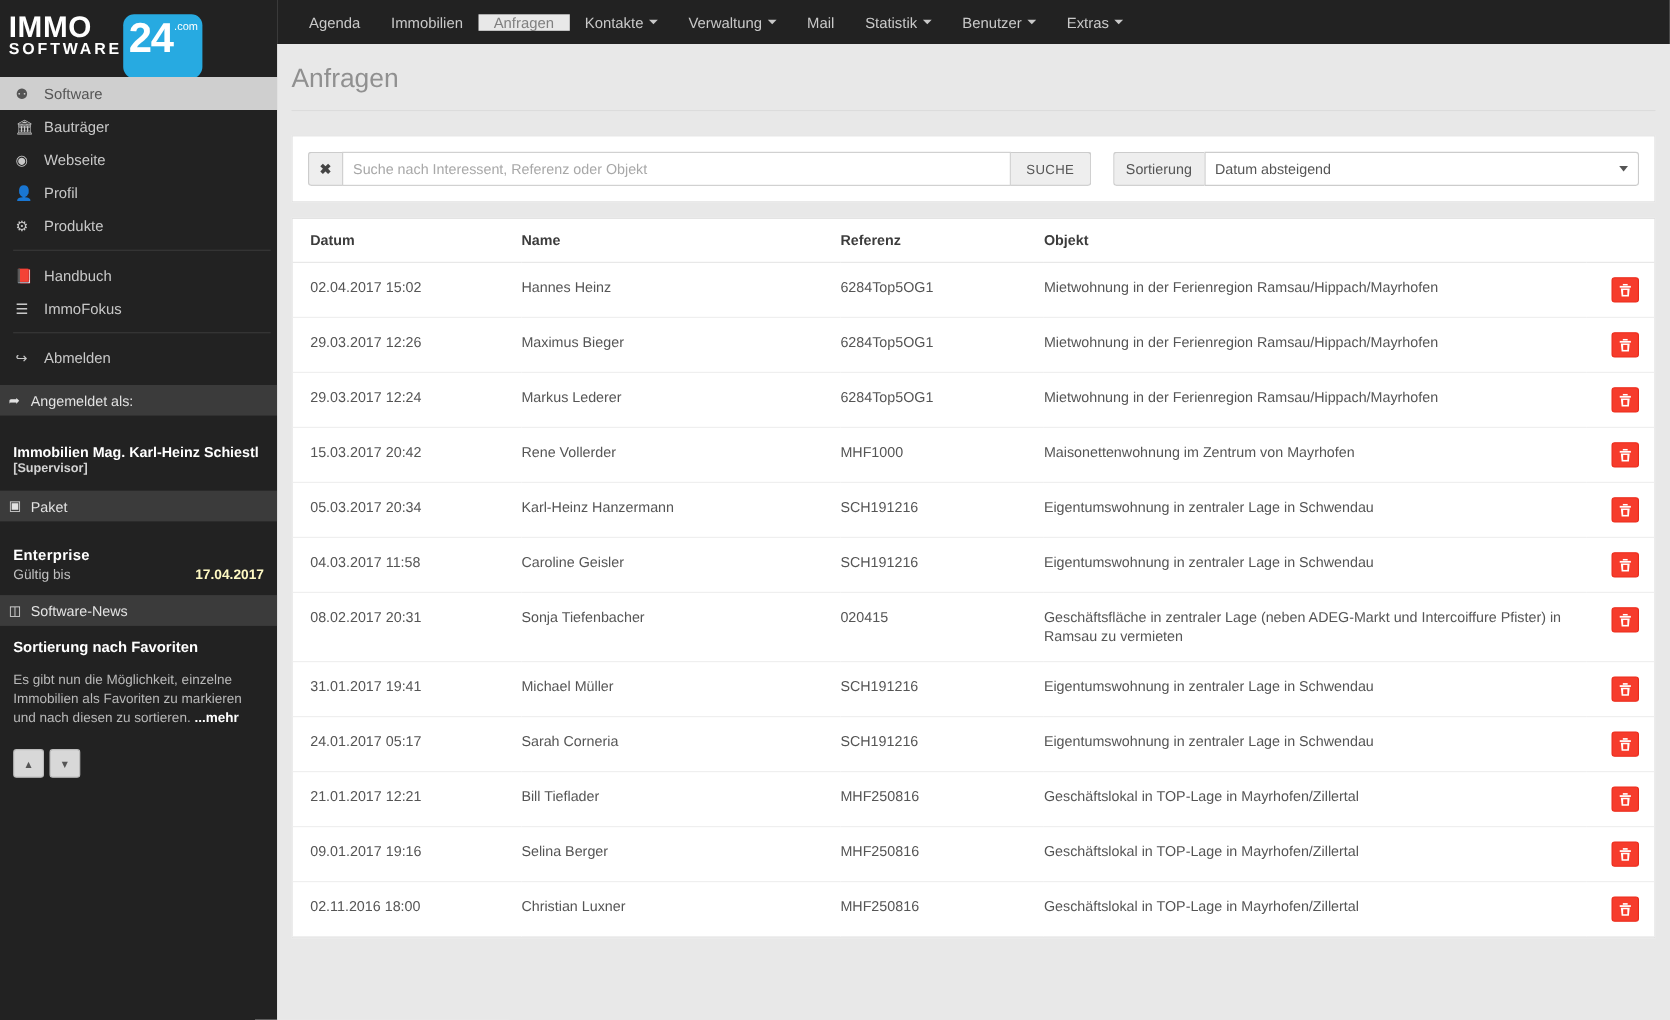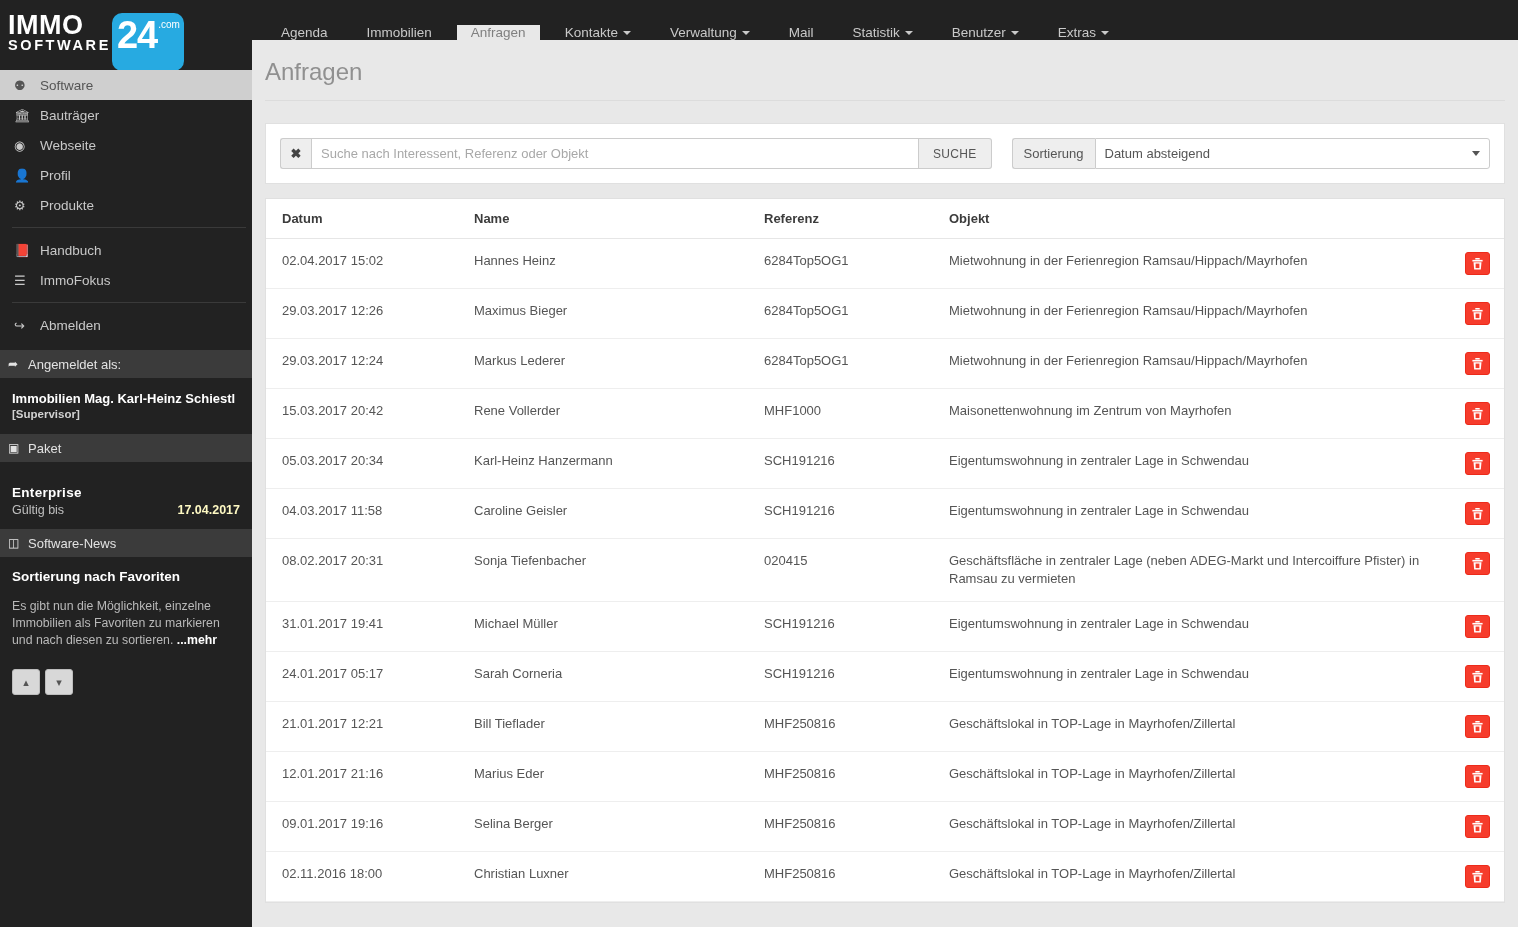--- a/index.html
+++ b/index.html
@@ -90,21 +90,21 @@
 
   .section-head {
     background: #3b3b3b;
     height: 28px;
     display: flex; align-items: center;
     padding-left: 8px;
     font-size: 13px; color: #e2e2e2;
   }
   .section-head .ico { width: 20px; flex: 0 0 20px; font-size: 12px; }
   .user-block {
-    padding: 12px 12px 14px 12px;
+    padding: 24px 12px 14px 12px;
     background: #222222;
   }
   .user-name {
     font-size: 13px; font-weight: bold; color: #ffffff;
     line-height: 17px;
   }
   .user-role {
     font-size: 11.5px; font-weight: bold; color: #d2d2d2; margin-top: 1px;
   }
   .paket-block { padding: 23px 12px 12px 12px; }
@@ -123,23 +123,22 @@
     color: #555; font-size: 11px;
     display: flex; align-items: center; justify-content: center;
     cursor: pointer;
   }
 
   
   #topbar {
     position: absolute; left: 252px; top: 0;
     width: 1266px; height: 40px;
     background: #222222;
-    display: flex; align-items: flex-end;
+    display: flex; align-items: center;
     padding-left: 15px;
-    gap: 11px;
   }
   .tab {
     display: flex; align-items: center;
     padding: 0 14px;
     font-size: 13.5px; color: #c9c9c9;
     cursor: pointer;
     white-space: nowrap;
   }
   .tab.active { background: #e8e8e8; color: #808080; }
   .caret {
@@ -565,34 +564,20 @@
             <td class="c-act"><span class="del-btn">
                 <svg width="11" height="12" viewBox="0 0 11 12">
                   <rect x="3.3" y="0" width="4.4" height="1.5" fill="#ffffff"></rect>
                   <rect x="0.4" y="1.9" width="10.2" height="1.6" fill="#ffffff"></rect>
                   <path d="M1.5 4.3 h8 l-0.7 7.3 h-6.6 z" fill="#ffffff"></path>
                   <rect x="3.6" y="5.6" width="3.8" height="4.5" fill="#f63c2c"></rect>
                 </svg>
               </span></td>
           </tr>
           <tr>
-            <td class="c-datum">12.01.2017 21:16</td>
-            <td class="c-name">Marius Eder</td>
-            <td class="c-ref">MHF250816</td>
-            <td class="c-obj">Geschäftslokal in TOP-Lage in Mayrhofen/Zillertal</td>
-            <td class="c-act"><span class="del-btn">
-                <svg width="11" height="12" viewBox="0 0 11 12">
-                  <rect x="3.3" y="0" width="4.4" height="1.5" fill="#ffffff"></rect>
-                  <rect x="0.4" y="1.9" width="10.2" height="1.6" fill="#ffffff"></rect>
-                  <path d="M1.5 4.3 h8 l-0.7 7.3 h-6.6 z" fill="#ffffff"></path>
-                  <rect x="3.6" y="5.6" width="3.8" height="4.5" fill="#f63c2c"></rect>
-                </svg>
-              </span></td>
-          </tr>
-          <tr>
             <td class="c-datum">09.01.2017 19:16</td>
             <td class="c-name">Selina Berger</td>
             <td class="c-ref">MHF250816</td>
             <td class="c-obj">Geschäftslokal in TOP-Lage in Mayrhofen/Zillertal</td>
             <td class="c-act"><span class="del-btn">
                 <svg width="11" height="12" viewBox="0 0 11 12">
                   <rect x="3.3" y="0" width="4.4" height="1.5" fill="#ffffff"></rect>
                   <rect x="0.4" y="1.9" width="10.2" height="1.6" fill="#ffffff"></rect>
                   <path d="M1.5 4.3 h8 l-0.7 7.3 h-6.6 z" fill="#ffffff"></path>
                   <rect x="3.6" y="5.6" width="3.8" height="4.5" fill="#f63c2c"></rect>

